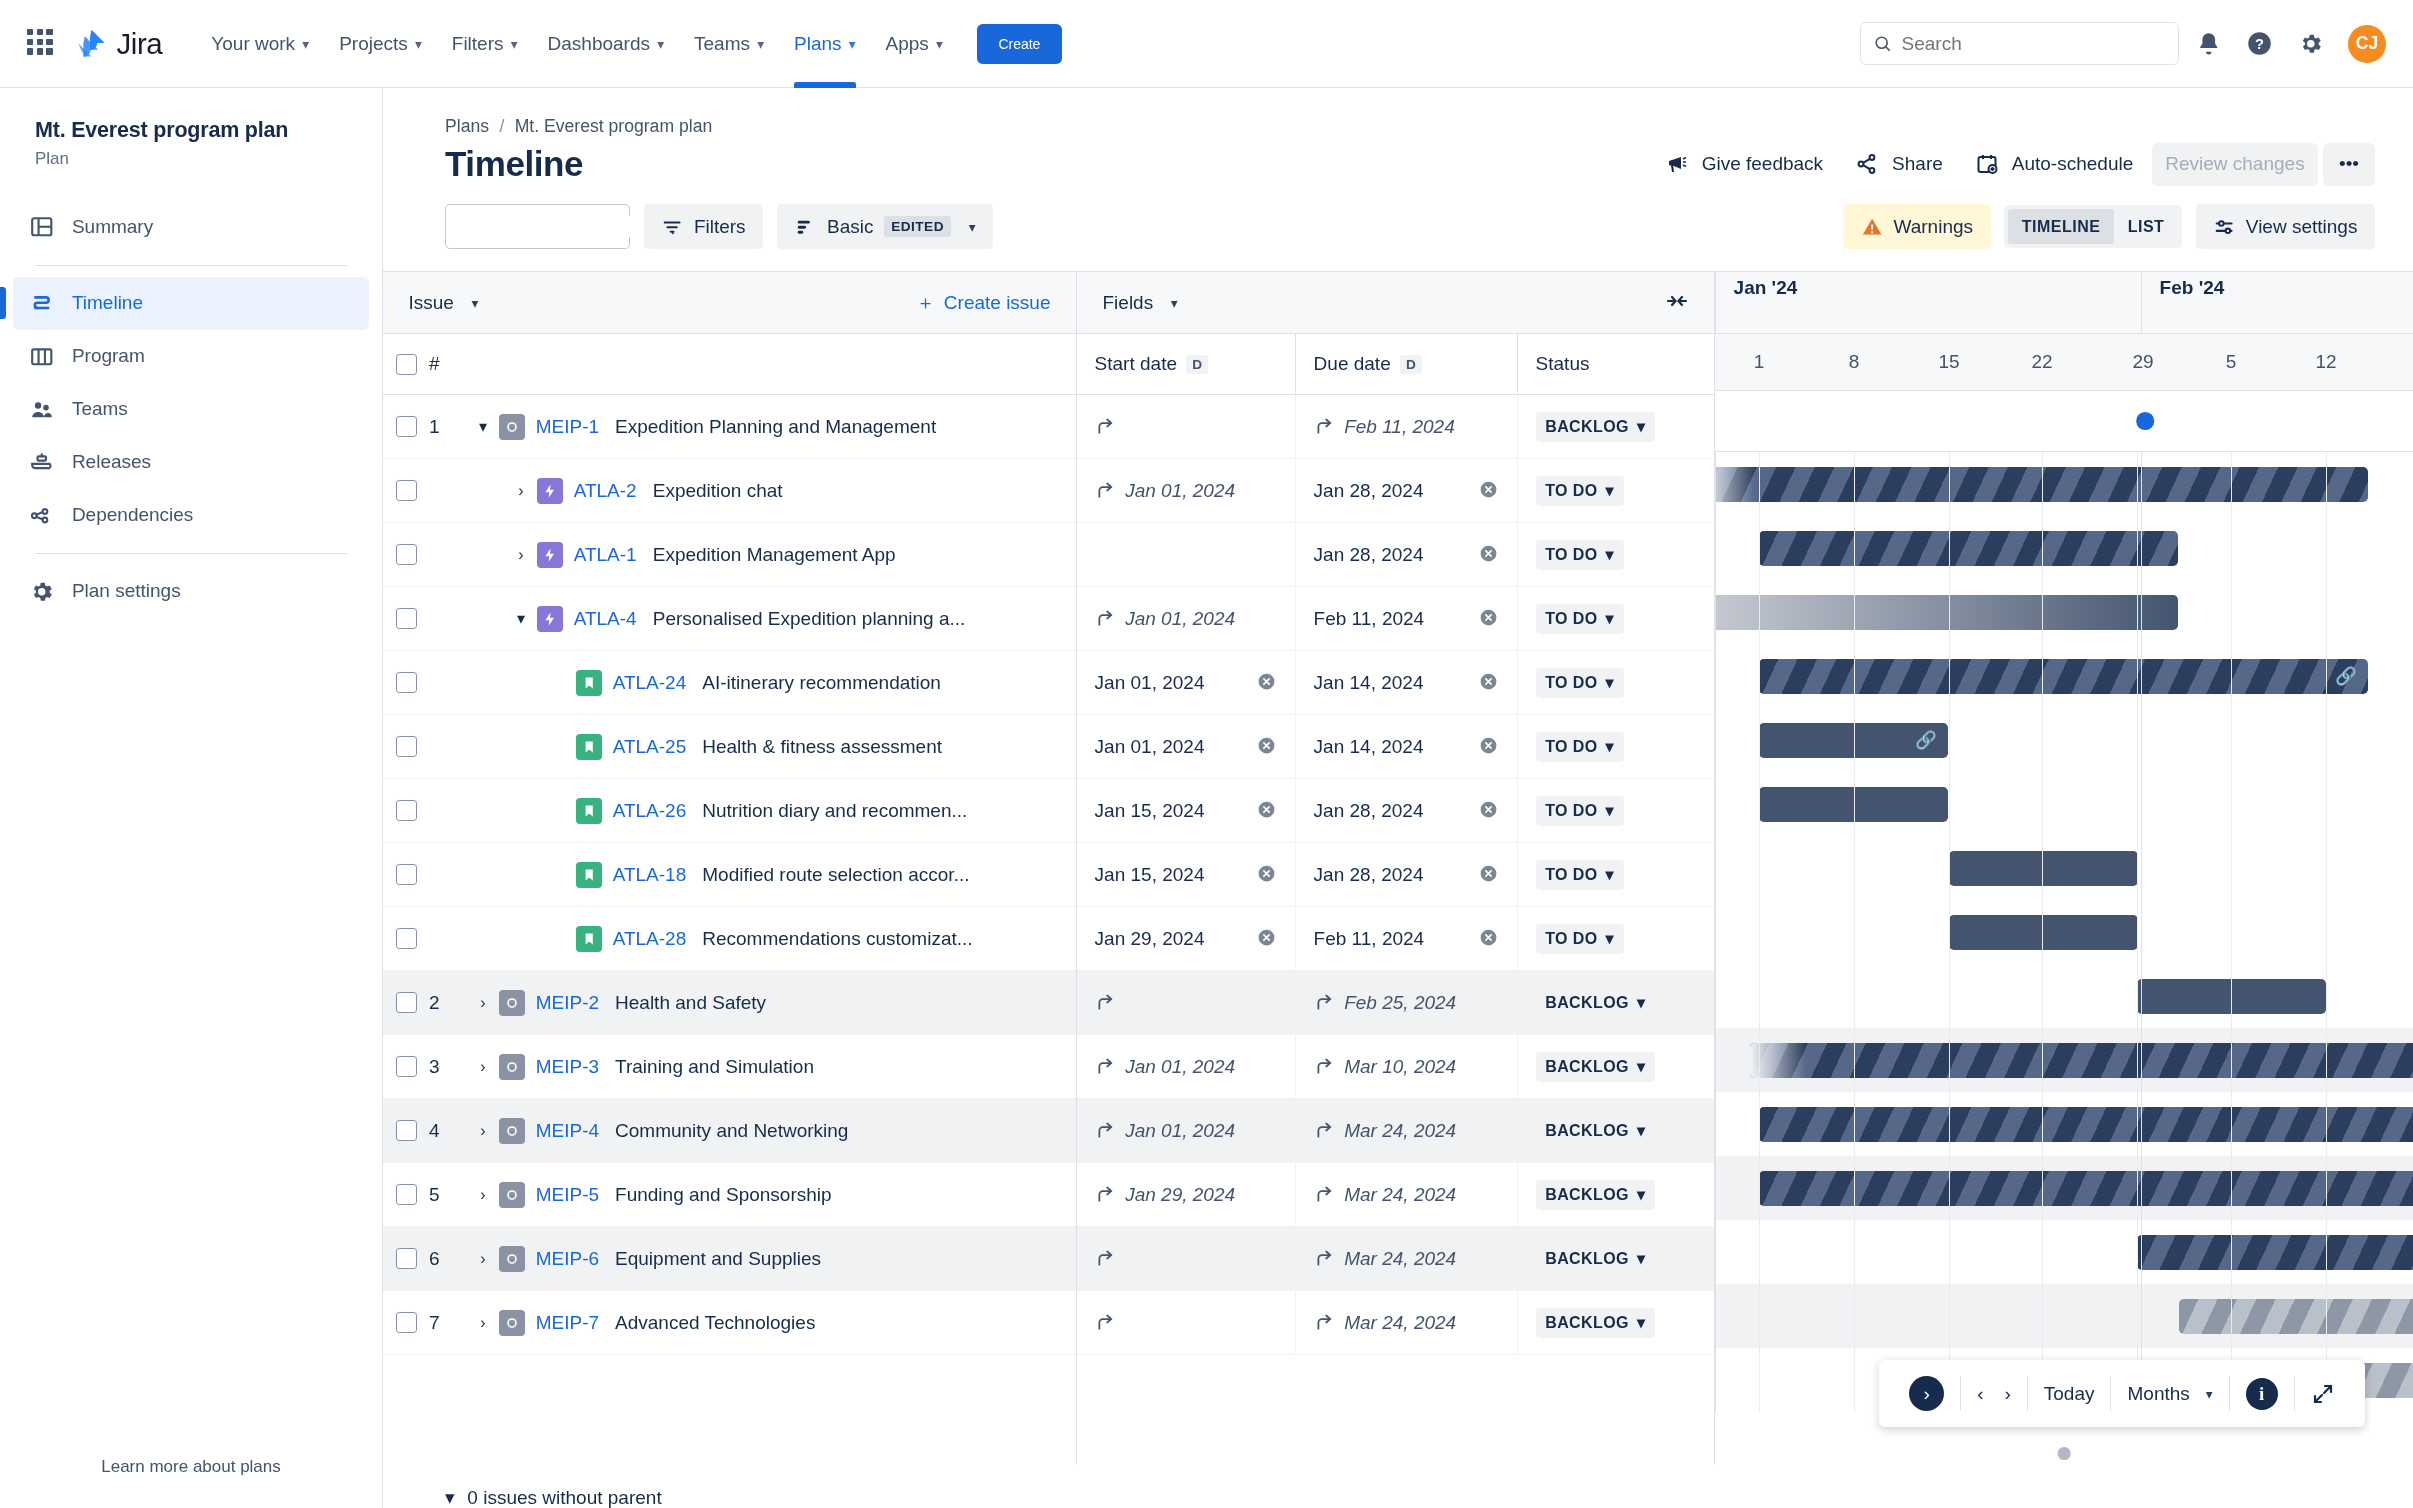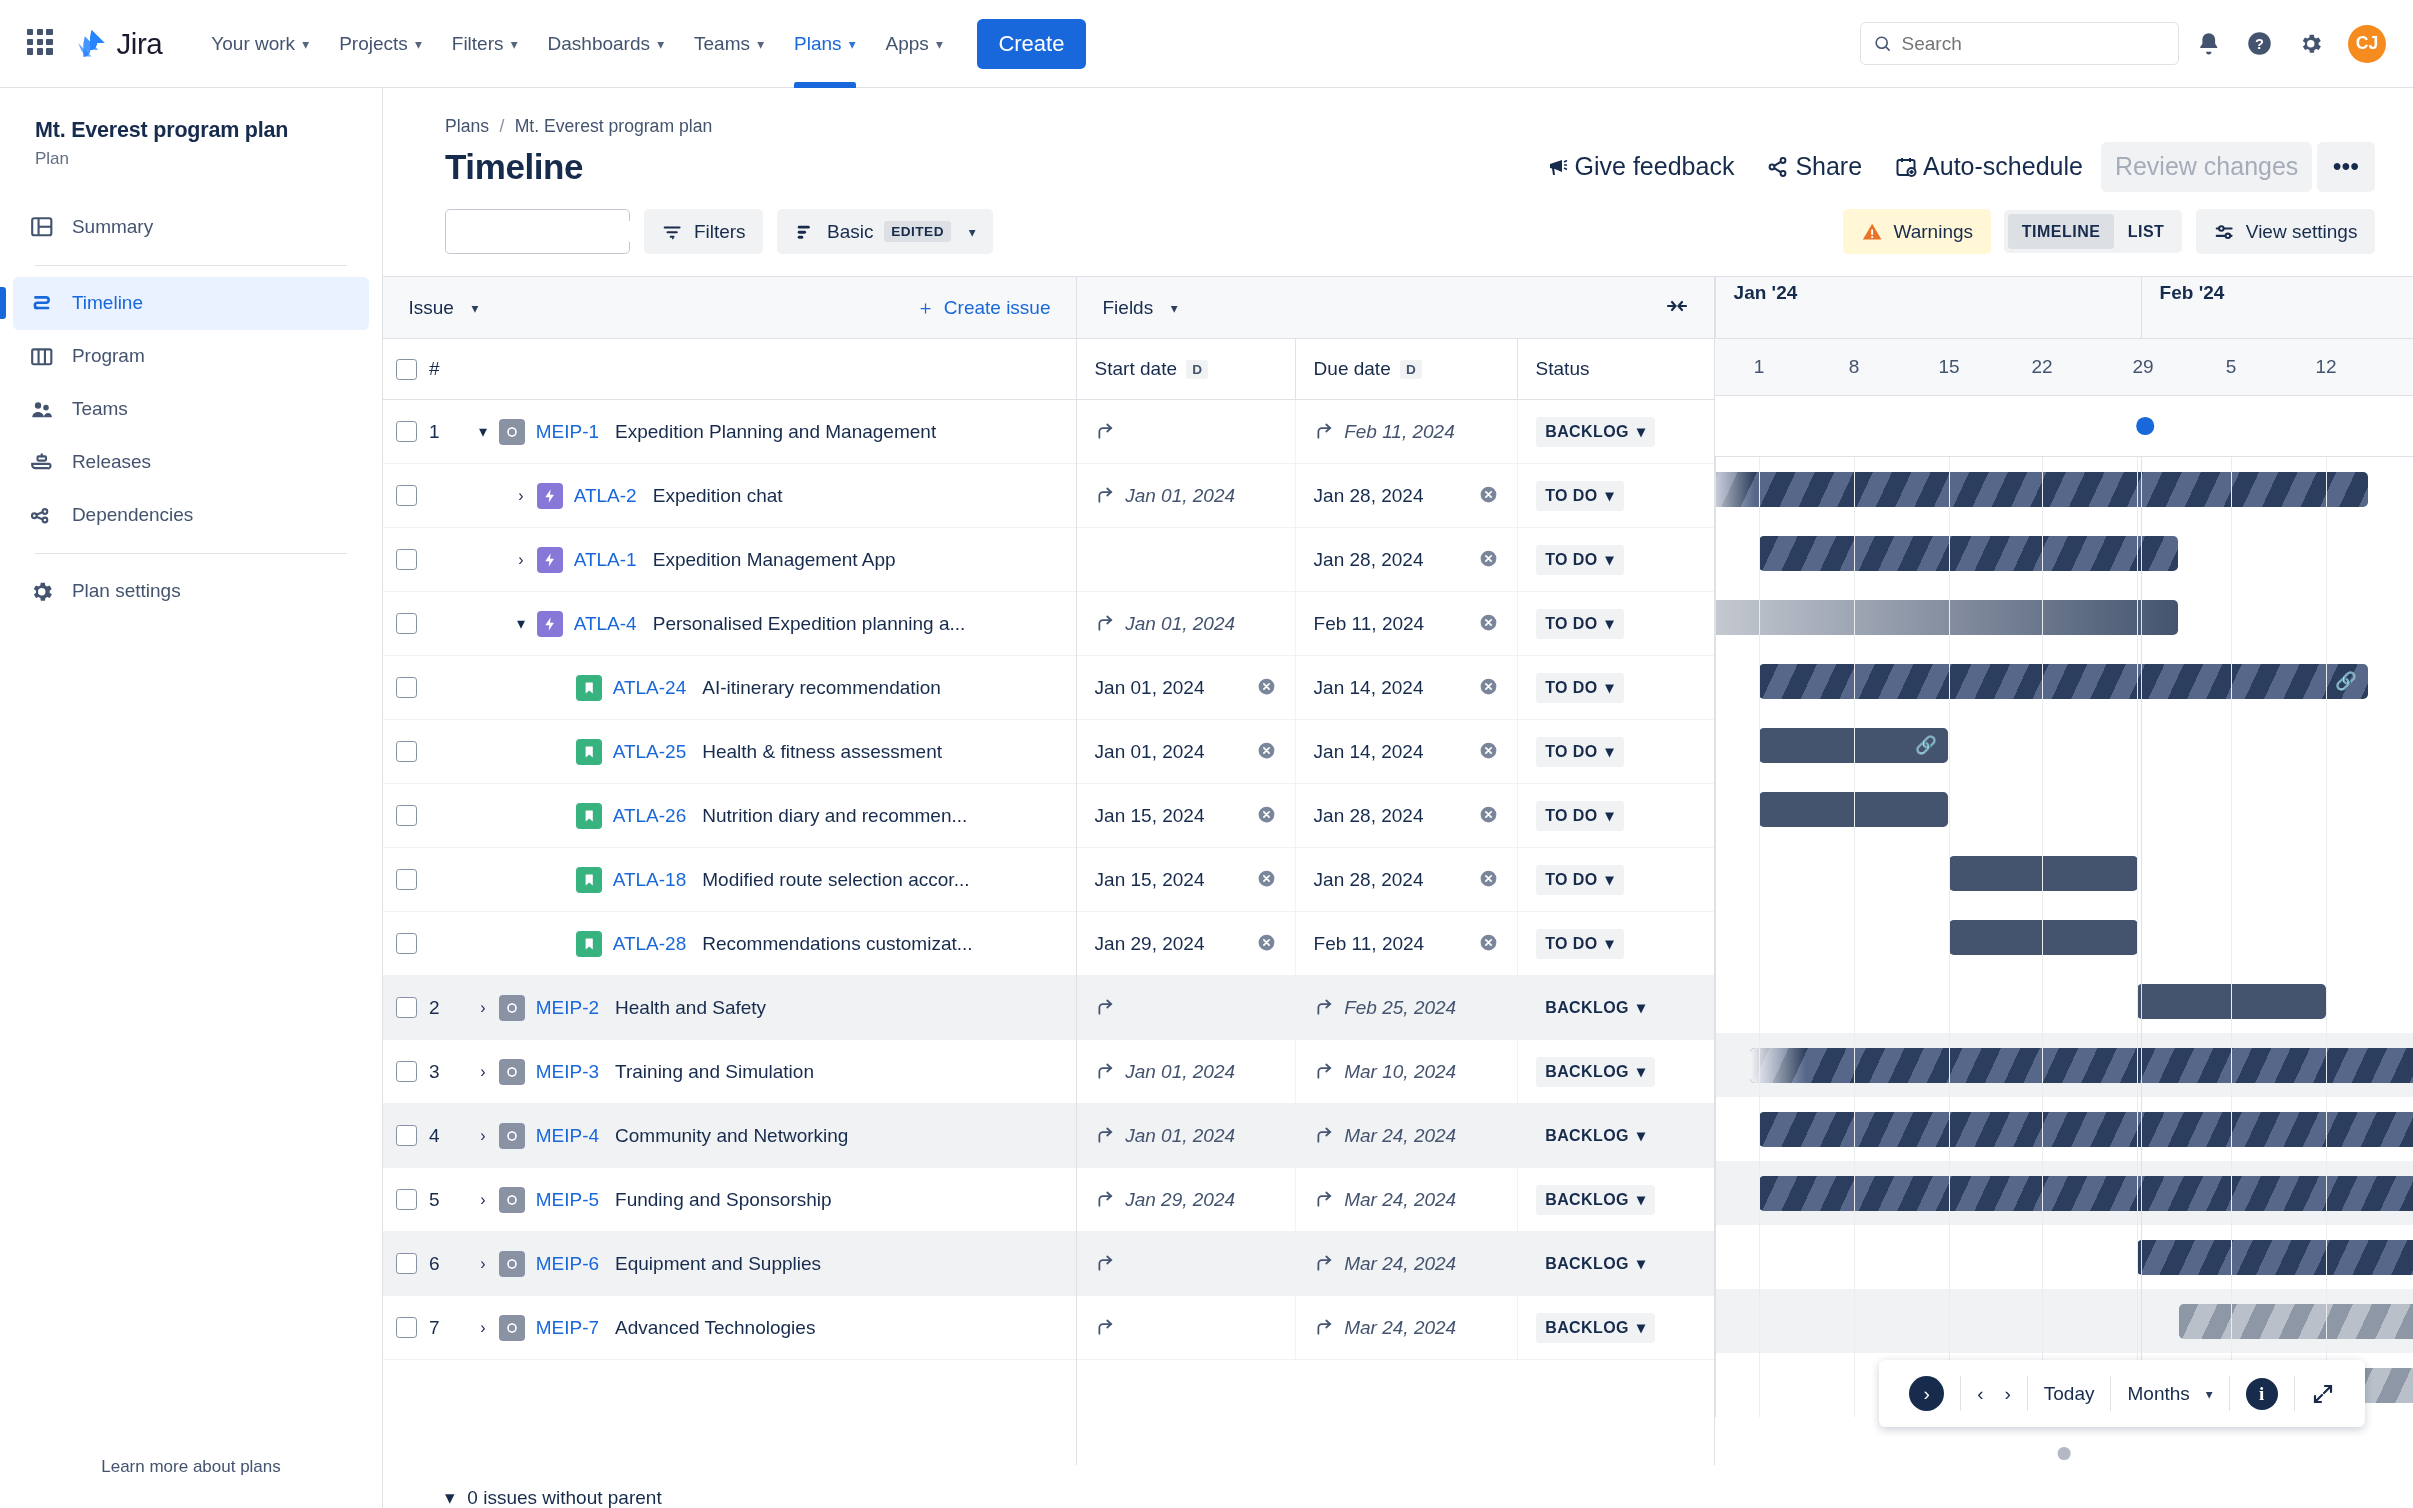--- a/index.html
+++ b/index.html
@@ -23,21 +23,21 @@
   .apps-grid i { background: #44546F; border-radius: 0.8px; display: block; }
   .jira-brand { display: flex; align-items: center; margin-right: 34px; cursor: pointer; }
   .jira-logo { width: 34px; height: 34px; margin-right: 8.8px; }
   .jira-word { font-size: 29.5px; font-weight: 400; color: #1A1A2E; letter-spacing: -0.4px; }
   .navitem { display: flex; align-items: center; font-size: 19px; color: #44546F;
     padding: 0 15px; height: 88px; cursor: pointer; position: relative; white-space: nowrap; text-align: right; }
   .navitem.active { color: #1868DB; }
   .navitem.active::after { content:""; position:absolute; left:15px; right:15px; bottom:0;
     height: 5.6px; background: #1868DB; border-radius: 2.4px 2.4px 0 0; }
   .caret { margin-left: 7.2px; font-size: 13.6px; opacity: .9; }
-  .create-btn { margin-left: 19px; background: #1868DB; color: #fff; font-size: 22px;
+  .create-btn { margin-left: 19px; background: #1868DB; color: #fff; font-size: 14px;
     border: none; border-radius: 5.6px; padding: 12px 21.5px; cursor: pointer; font-family: inherit; }
   .nav-right { margin-left: auto; display: flex; align-items: center; gap: 8px; }
   .searchbox { width: 319px; height: 43px; border: 1.6px solid #DFE1E6; border-radius: 5.6px;
     display: flex; align-items: center; padding: 0 12px; background: #fff; cursor: text; }
   .searchbox input { border: none; outline: none; font-size: 19px; color: #44546F;
     font-family: inherit; background: transparent; width: 100%; margin-left: 9.6px; }
   .iconbtn { width: 43px; height: 43px; display: flex; align-items: center;
     justify-content: center; border-radius: 50%; cursor: pointer; }
   .avatar { width: 38px; height: 38px; border-radius: 50%; background: #F68B1F; color: #fff;
     display: flex; align-items: center; justify-content: center;
@@ -64,21 +64,21 @@
   .side-foot span { font-size: 17px; color: #44546F; cursor: pointer; }
 
   
   #main { flex: 1; display: flex; flex-direction: column; overflow: hidden; position: relative; }
   .crumb { display: flex; align-items: center; gap: 10.4px; padding: 28px 0 0 62px; }
   .crumb a { font-size: 17.6px; color: #44546F; text-decoration: none; cursor: pointer; }
   .crumb .sep { color: #8590A2; font-size: 17.6px; }
   .page-head { display: flex; align-items: center; padding: 4.8px 38px 0 62px; }
   .page-title { font-size: 35px; font-weight: 700; color: #172B4D; letter-spacing: -0.4px; }
   .head-actions { margin-left: auto; display: flex; align-items: center; gap: 4.8px; }
-  .hbtn { display: flex; align-items: center; gap: 5px; font-size: 25px; color: #172B4D;
+  .hbtn { display: flex; align-items: center; gap: 13px; font-size: 19px; color: #172B4D;
     background: transparent; border: none; border-radius: 5.6px; padding: 10.4px 13.6px;
     cursor: pointer; font-family: inherit; white-space: nowrap; }
   .hbtn.ghost { background: #F1F2F4; color: #A5ADBA; cursor: default; }
   .hbtn.more { background: #F1F2F4; padding: 10.4px 16px; }
 
   
   .toolbar { display: flex; align-items: center; padding: 17.6px 38px 0 62px; gap: 13.6px; }
   .tb-search { width: 185px; height: 45px; border: 1.6px solid #C1C7D0; border-radius: 4.8px;
     display: flex; align-items: center; padding: 0 11.2px; background: #fff; cursor: text; }
   .tb-search input { border:none; outline:none; flex:1; font-family: inherit; font-size: 17.6px; }

